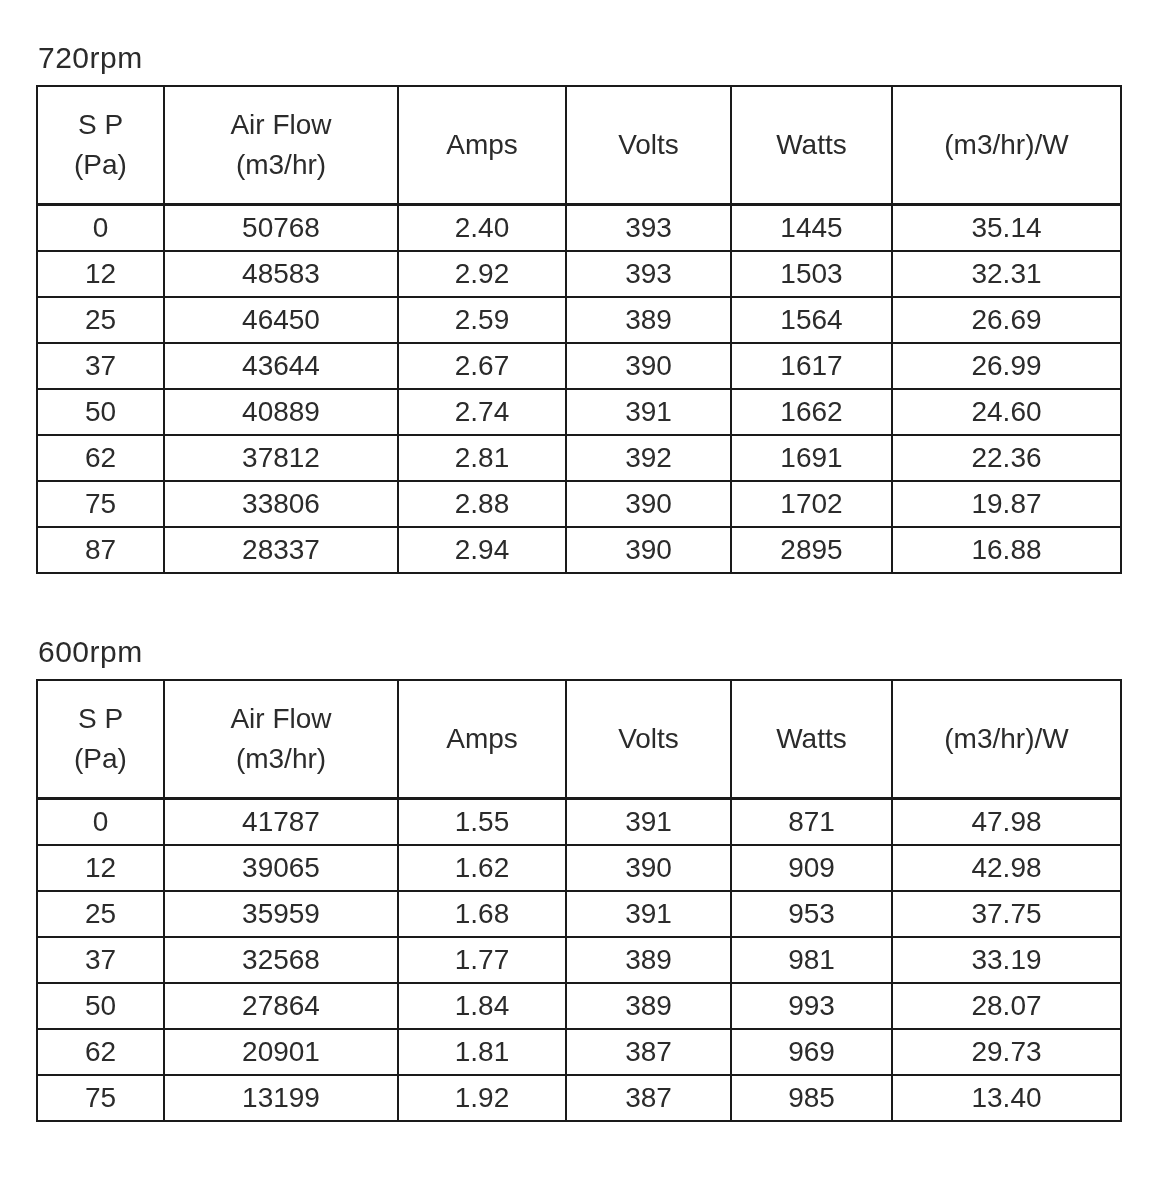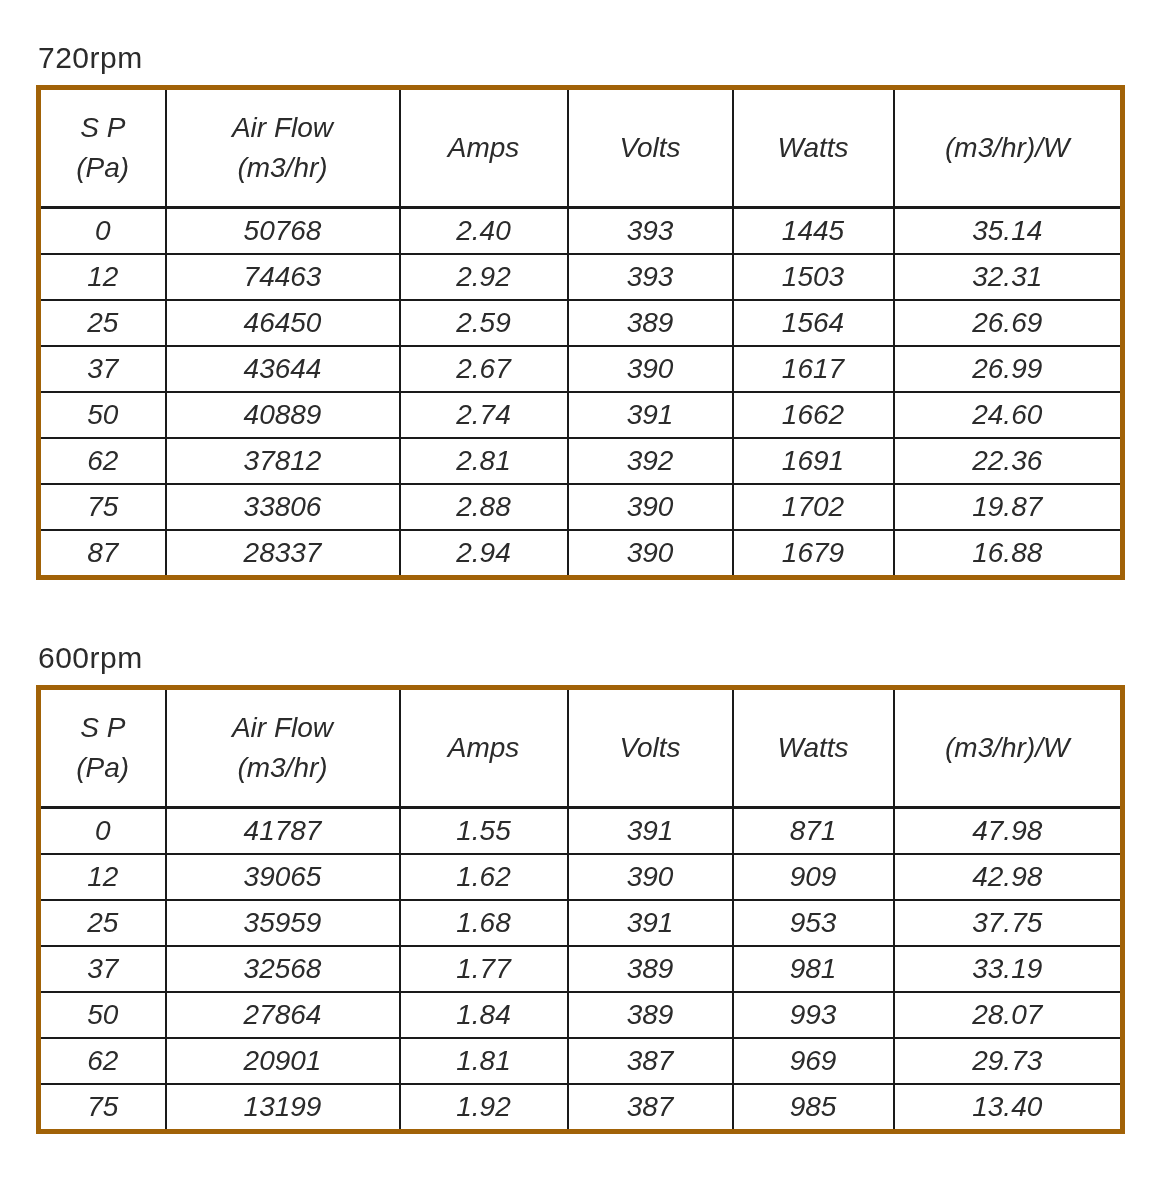--- a/index.html
+++ b/index.html
@@ -24,23 +24,22 @@
     line-height: 32px;
     font-weight: 400;
     margin: 0 0 11px 2px;
     letter-spacing: 0.5px;
     color: #2b2b2b;
   }
   table.data-table {
     width: 1084px;
     table-layout: fixed;
     border-collapse: collapse;
-    border: 5px solid #a16207;
+    border: 1px solid #a16207;
     background: #ffffff;
-    font-style: italic;
   }
   table.data-table th,
   table.data-table td {
     border: 2px solid #1a1a1a;
     text-align: center;
     vertical-align: middle;
     color: #2b2b2b;
     font-weight: 400;
     padding: 0;
     overflow: hidden;
@@ -95,21 +94,21 @@
           <tr>
             <td>0</td>
             <td>50768</td>
             <td>2.40</td>
             <td>393</td>
             <td>1445</td>
             <td>35.14</td>
           </tr>
           <tr>
             <td>12</td>
-            <td>74463</td>
+            <td>48583</td>
             <td>2.92</td>
             <td>393</td>
             <td>1503</td>
             <td>32.31</td>
           </tr>
           <tr>
             <td>25</td>
             <td>46450</td>
             <td>2.59</td>
             <td>389</td>
@@ -146,21 +145,21 @@
             <td>2.88</td>
             <td>390</td>
             <td>1702</td>
             <td>19.87</td>
           </tr>
           <tr>
             <td>87</td>
             <td>28337</td>
             <td>2.94</td>
             <td>390</td>
-            <td>1679</td>
+            <td>2895</td>
             <td>16.88</td>
           </tr>
         </tbody>
     </table>
   </section>
 
   <section class="table-section">
     <h2 class="table-title">600rpm</h2>
     <table class="data-table">
       <colgroup>

